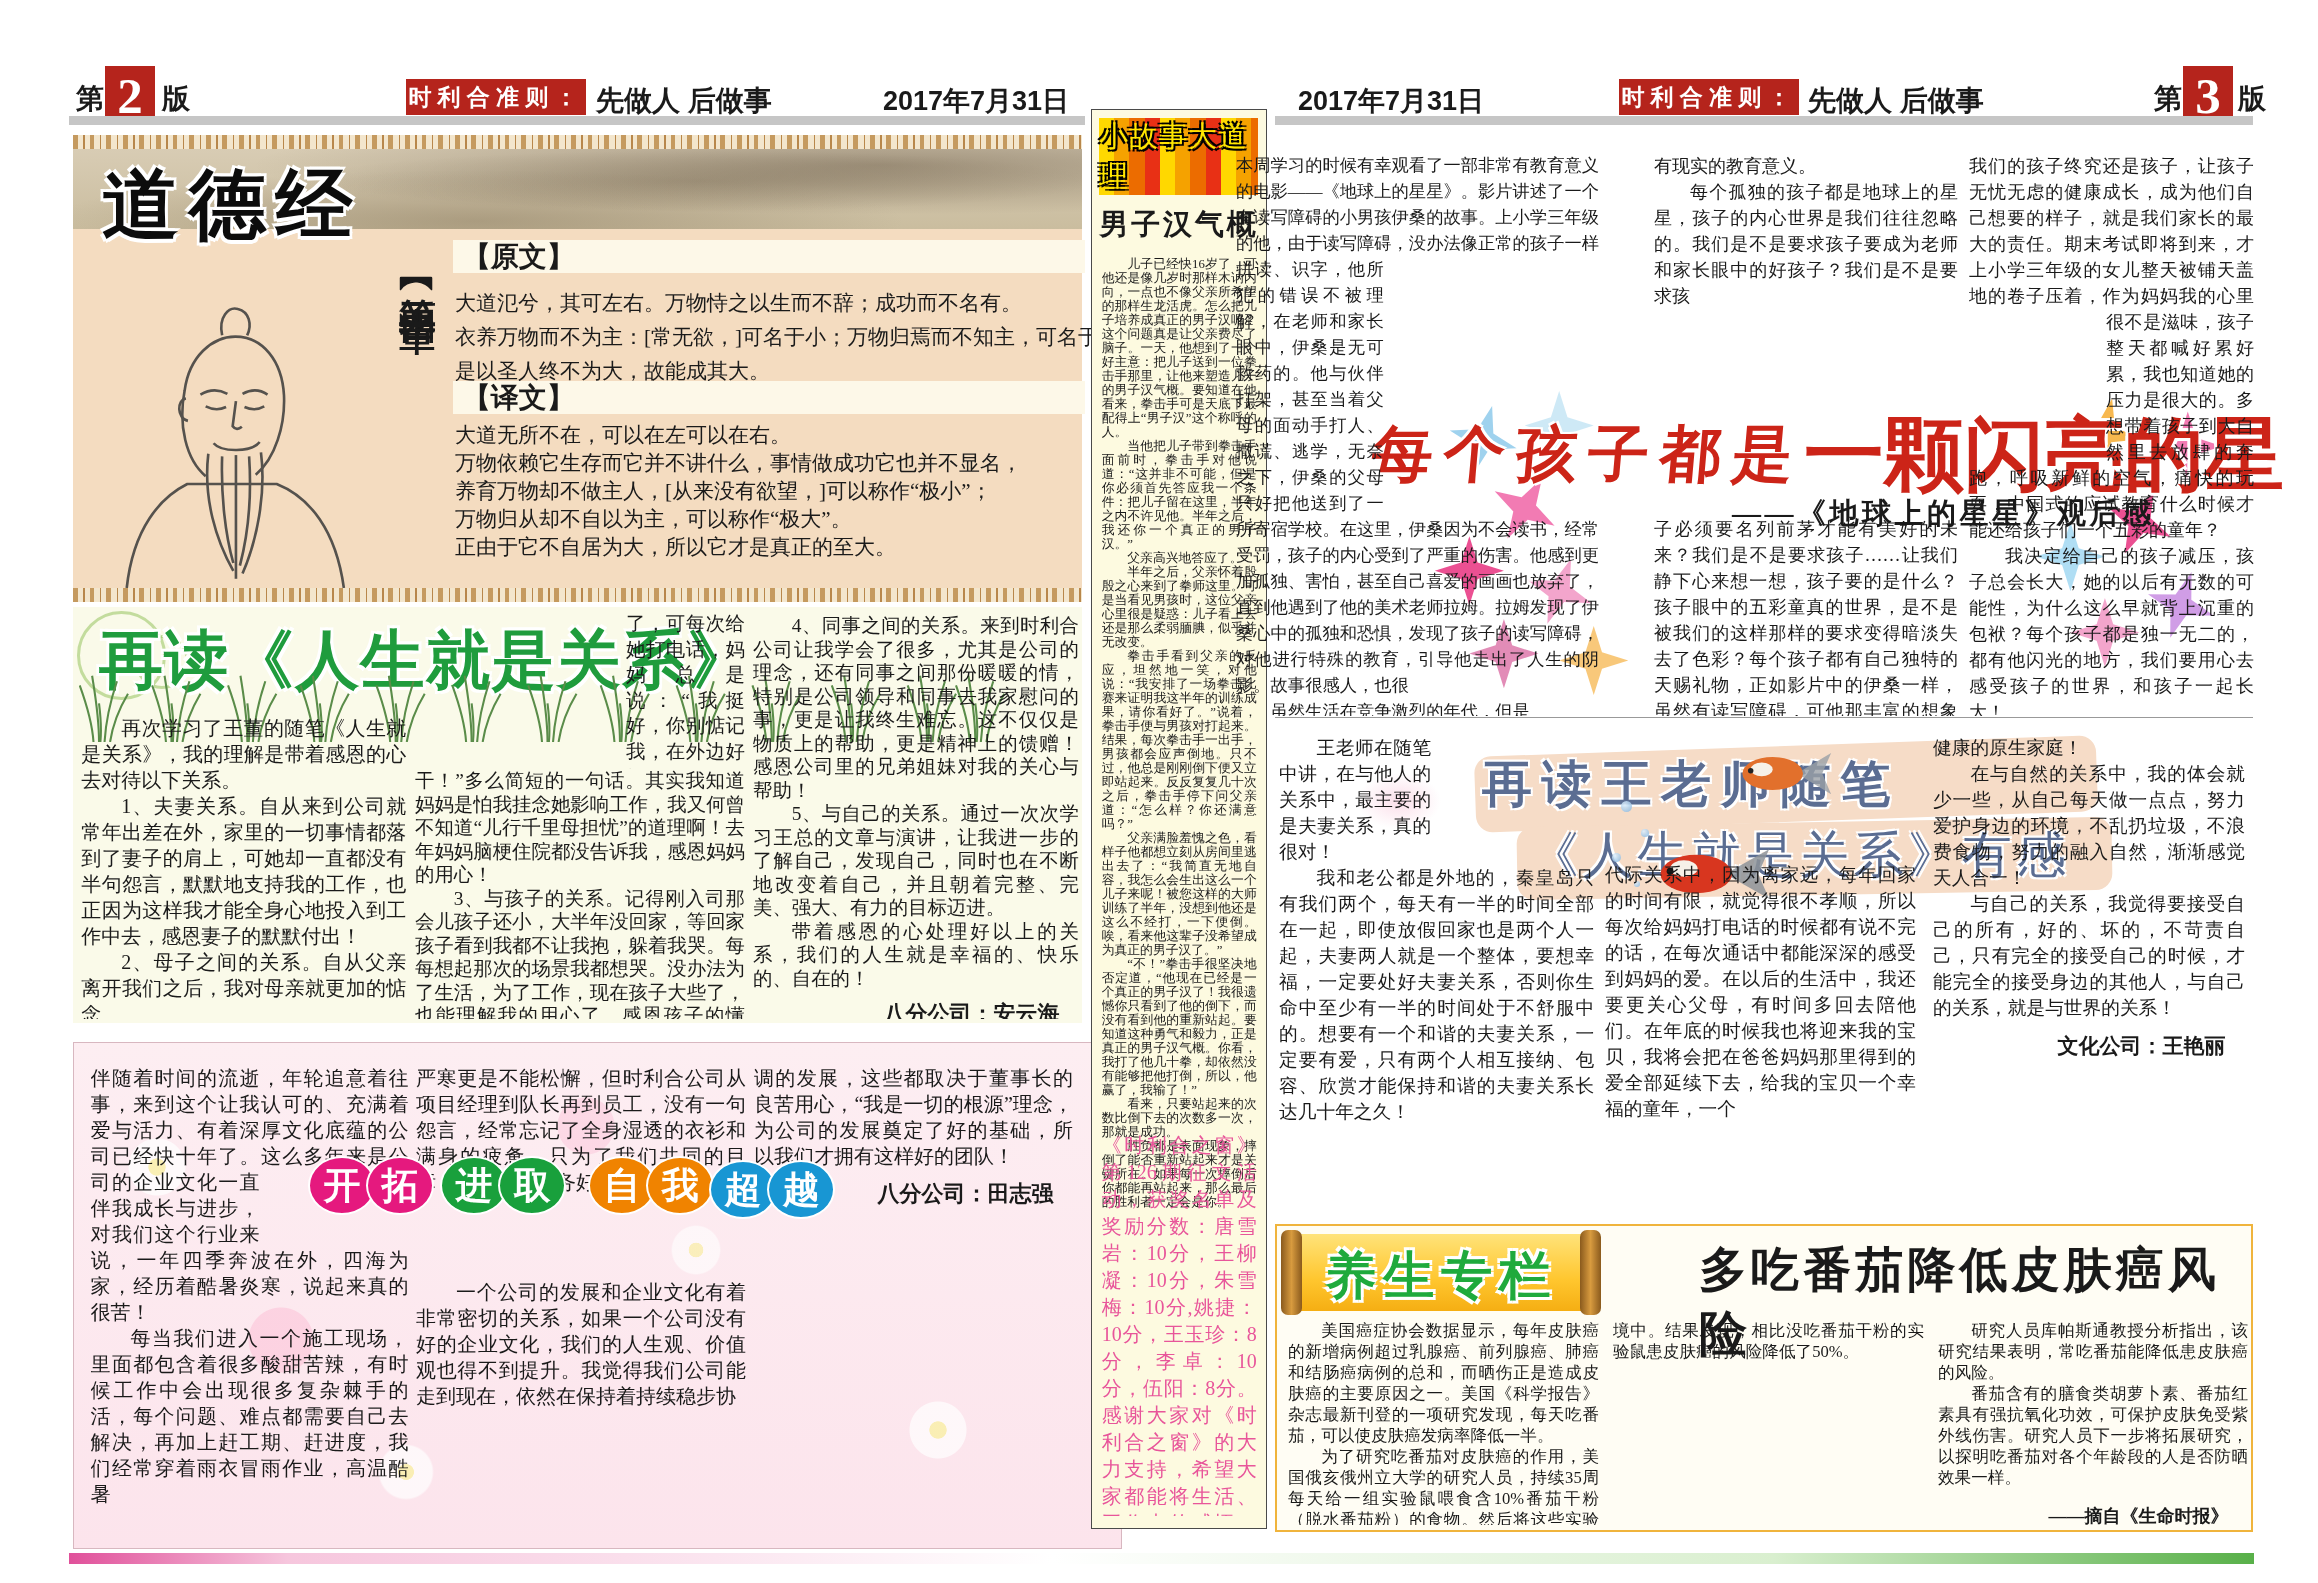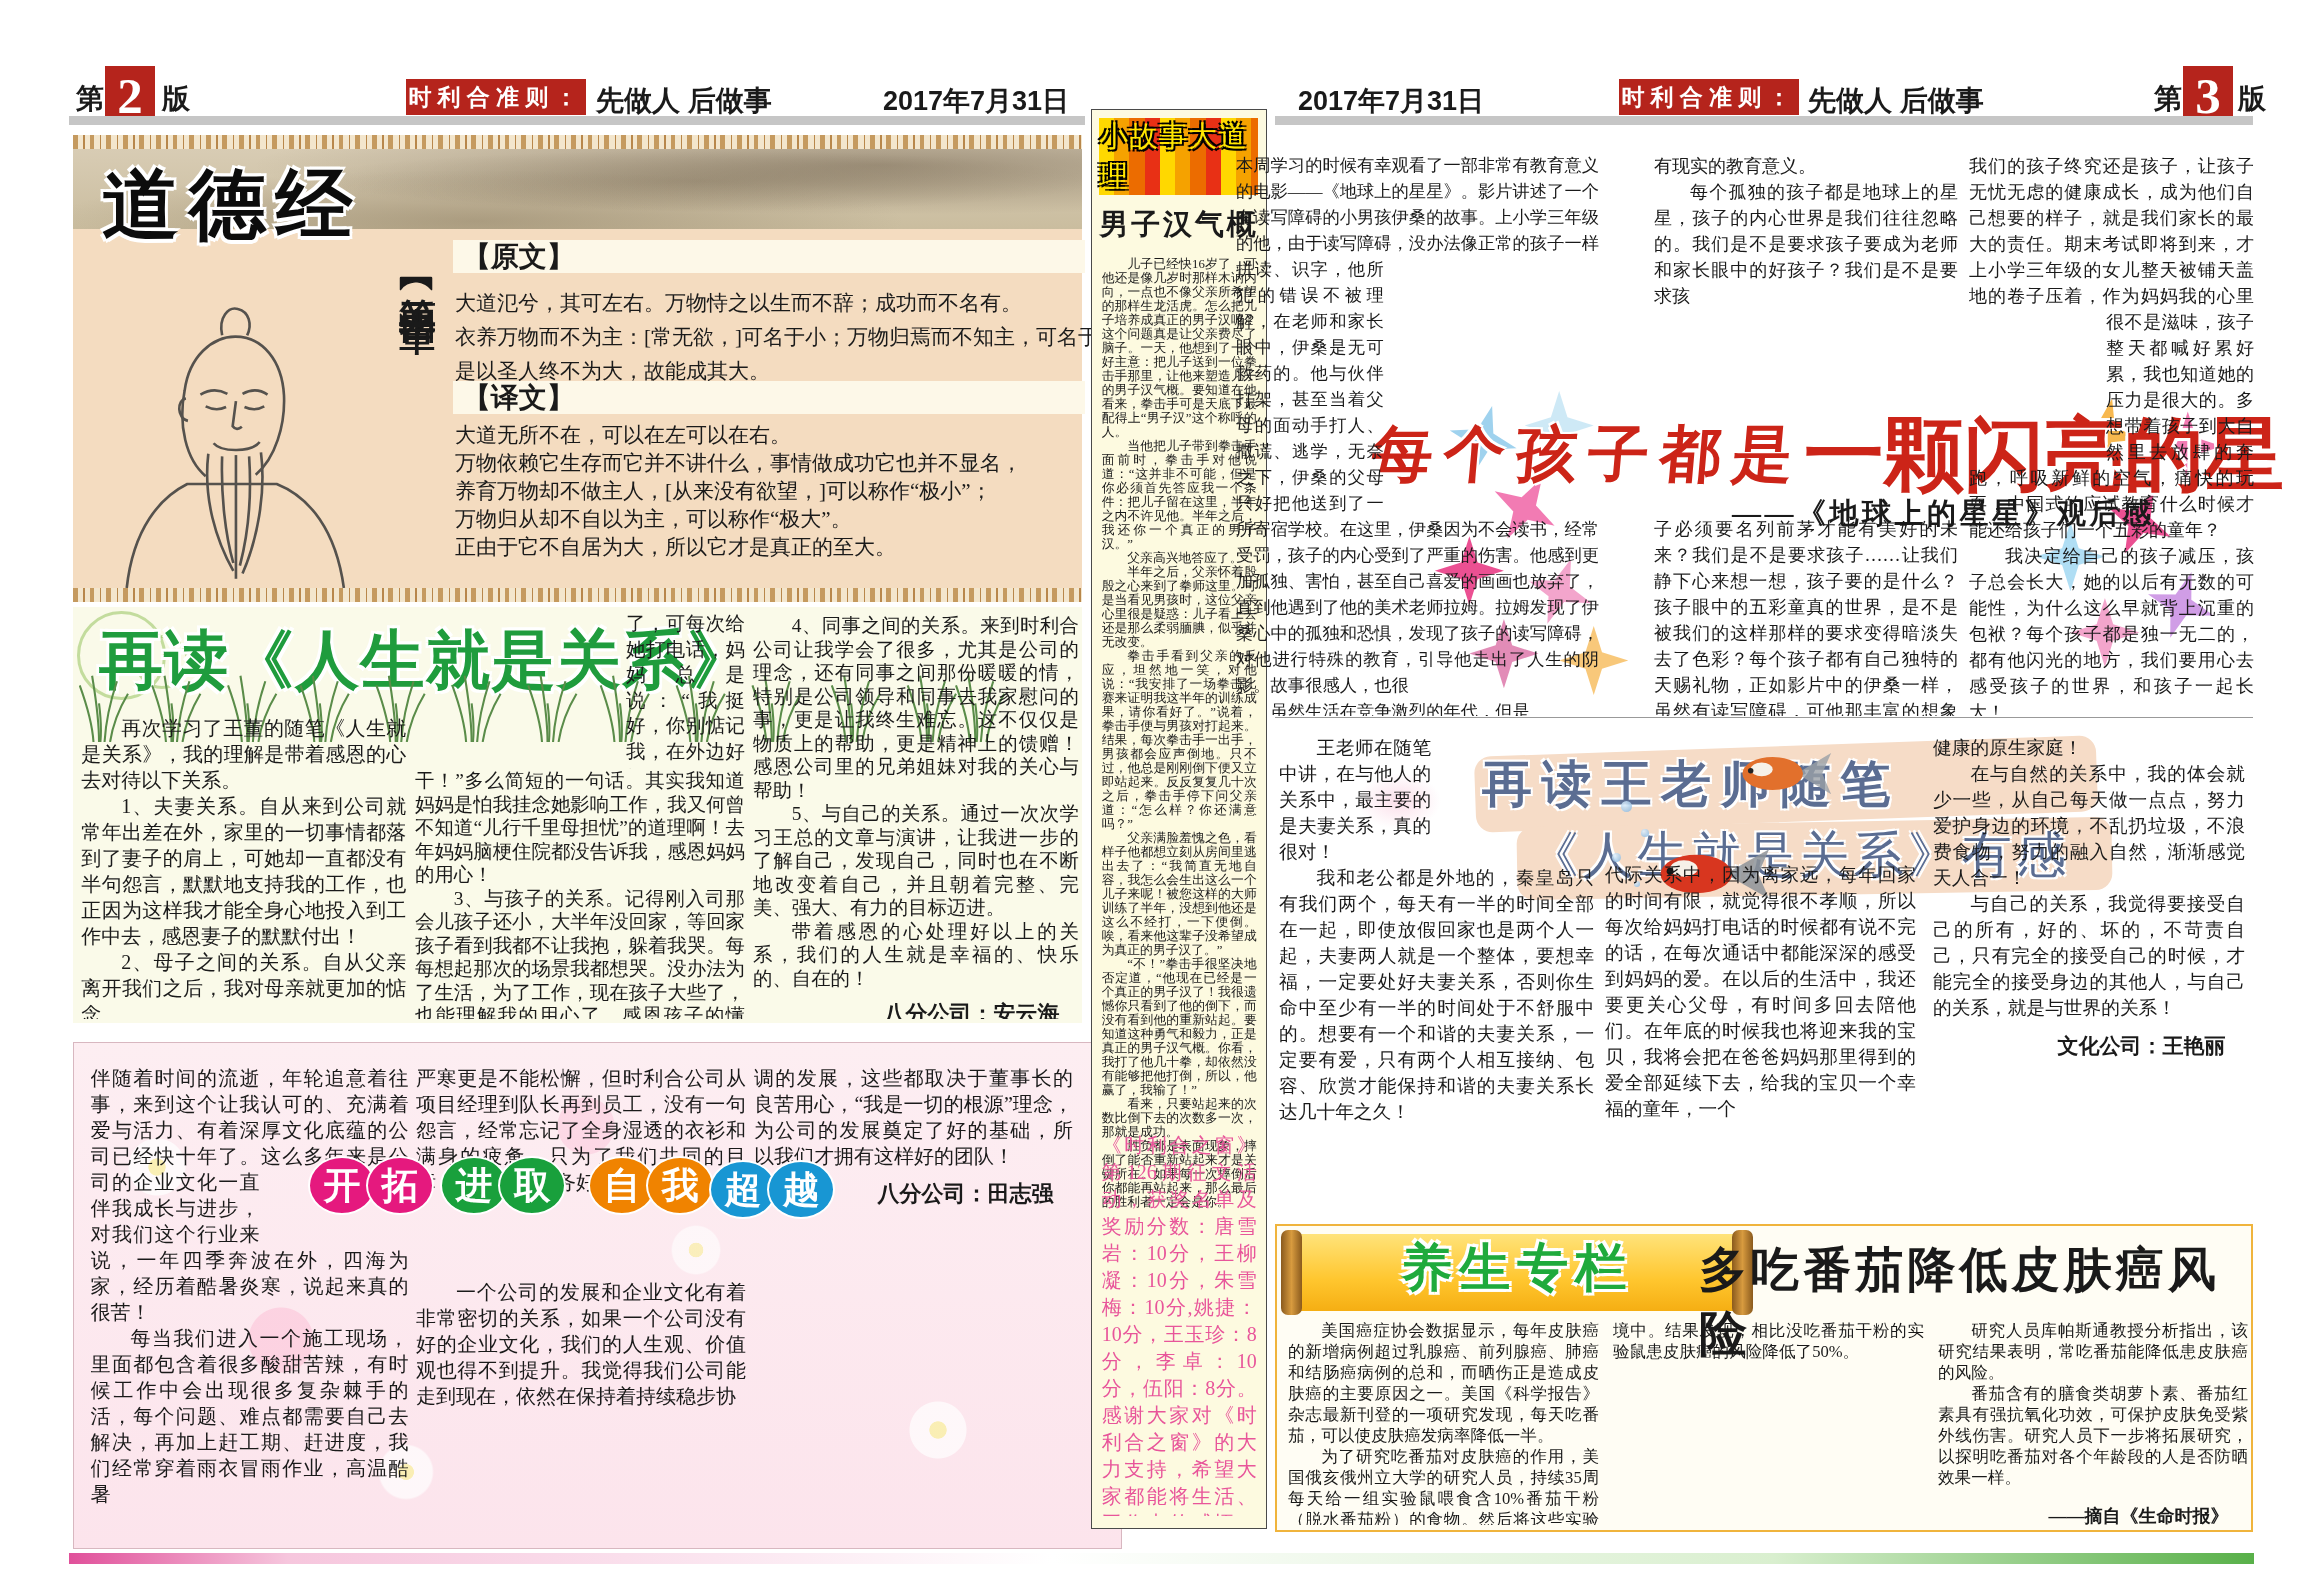--- a/index.html
+++ b/index.html
@@ -93,22 +93,22 @@
   .brush{position:absolute;background:#f6dcc7;border-radius:16.6px;transform:rotate(-2deg);}
   #essay-t1{position:absolute;left:207px;top:33px;font-size:50px;font-weight:900;color:#5b6d92;letter-spacing:9.7px;
        text-shadow:-2.1px -2.1px 0 #fff,2.1px -2.1px 0 #fff,-2.1px 2.1px 0 #fff,2.1px 2.1px 0 #fff;}
   #essay-t2{position:absolute;left:254px;top:104px;font-size:50px;font-weight:400;color:#5b6d92;letter-spacing:4.1px;
        text-shadow:-2.1px -2.1px 0 #fff,2.1px -2.1px 0 #fff,-2.1px 2.1px 0 #fff,2.1px 2.1px 0 #fff;}
   .bodyE{font-size:18.7px;line-height:26px;}
   .spE{float:right;width:156px;height:124px;margin:0 0 4.1px 7px;}
   .bubble{position:absolute;border-radius:50%;background:radial-gradient(circle at 35% 30%,#dfeffc,#7fb2dd);opacity:.85;}
   
   #health{position:absolute;left:1275px;top:1224px;width:978px;height:308px;border:2.1px solid #f0b43c;background:#fffdf4;box-sizing:border-box;}
-  #scroll{position:absolute;left:8.3px;top:8.3px;width:464px;height:77px;border-radius:15px;
-      background:linear-gradient(180deg,#ffe37a,#ffc62e 60%,#f5ae13);display:flex;align-items:flex-start;justify-content:center;}
+  #scroll{position:absolute;left:8.3px;top:8.3px;width:312px;height:77px;border-radius:15px;
+      background:linear-gradient(180deg,#ffe37a,#ffc62e 60%,#f5ae13);display:flex;align-items:flex-end;justify-content:center;}
   #scroll:before,#scroll:after{content:"";position:absolute;top:-4.1px;bottom:-4.1px;width:21px;border-radius:7px;
       background:linear-gradient(90deg,#8a5a1d,#d89b3f 50%,#8a5a1d);}
   #scroll:before{left:-4.1px;} #scroll:after{right:-4.1px;}
   #scroll span{color:#1faa3c;font-size:51px;font-weight:900;letter-spacing:7px;
       text-shadow:-2.8px -2.8px 0 #fff,2.8px -2.8px 0 #fff,-2.8px 2.8px 0 #fff,2.8px 2.8px 0 #fff;}
   #headline{position:absolute;left:422px;top:12.4px;font-size:48px;font-weight:900;letter-spacing:4.1px;
       font-family:"Liberation Sans","DejaVu Sans",sans-serif;}
   .bodyH{font-size:16.6px;line-height:21px;}
   
   #grass{position:absolute;left:5.5px;top:66px;}

